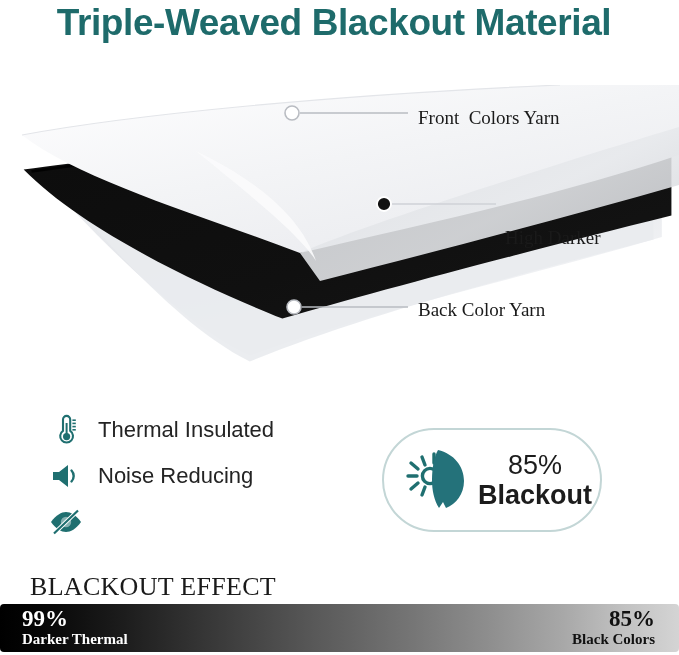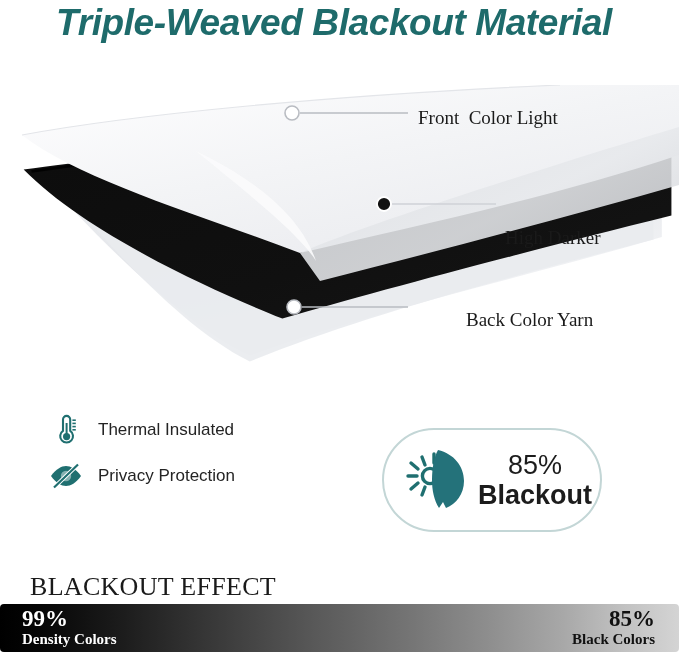--- a/index.html
+++ b/index.html
@@ -22,21 +22,20 @@
     left: 0;
     top: 2px;
     width: 668px;
     text-align: center;
     font-family: "Liberation Sans", sans-serif;
     font-weight: bold;
     font-size: 37px;
     letter-spacing: -0.4px;
     color: #1e6b6b;
     white-space: nowrap;
-    font-style: italic;
   }
 
   
   #fabric-diagram {
     position: absolute;
     left: 0;
     top: 85px;
     width: 679px;
     height: 290px;
   }
@@ -45,21 +44,21 @@
   .callout-label {
     position: absolute;
     font-family: "Liberation Serif", serif;
     font-size: 19px;
     color: #1a1a1a;
     white-space: pre;
     line-height: 1.22;
   }
   #callout-front  { left: 418px; top: 106px; }
   #callout-black  { left: 505px; top: 180px; }
-  #callout-back   { left: 418px; top: 308px; margin-left: 48px; }
+  #callout-back   { left: 418px; top: 298px; }
 
   
   #feature-list {
     position: absolute;
     left: 46px;
     top: 408px;
     width: 330px;
   }
   .feature-row {
     display: flex;
@@ -70,21 +69,21 @@
   .feature-icon {
     width: 40px;
     height: 40px;
     flex: 0 0 40px;
     display: flex;
     align-items: center;
     justify-content: center;
   }
   .feature-label {
     font-family: "Liberation Sans", sans-serif;
-    font-size: 17px;
+    font-size: 22px;
     font-weight: normal;
     color: #242424;
     margin-left: 12px;
     white-space: nowrap;
   }
 
   
   #blackout-badge {
     position: absolute;
     left: 382px;
@@ -222,21 +221,21 @@
       <circle cx="384" cy="119" r="7" fill="#111111" stroke="#ffffff" stroke-width="1.8"></circle>
     </g>
 
     <g stroke="#b9bcc2" stroke-width="1.6" fill="none">
       <line x1="302" y1="222" x2="408" y2="222"></line>
       <circle cx="294" cy="222" r="7" fill="#ffffff" stroke="#b9bcc2" stroke-width="1.6"></circle>
     </g>
   </svg>
 </div>
 
-<div class="callout-label" id="callout-front">Front  Color Light</div>
+<div class="callout-label" id="callout-front">Front  Colors Yarn</div>
 
 <div class="callout-label" id="callout-black">
   <div>High Darker</div>
 </div>
 
 <div class="callout-label" id="callout-back">Back Color Yarn</div>
 
 <div id="feature-list">
 
   <div class="feature-row">
@@ -251,31 +250,40 @@
           <rect x="23.4" y="6.4" width="3.4" height="1.6"></rect>
           <rect x="23.4" y="9.6" width="3.4" height="1.6"></rect>
           <rect x="23.4" y="12.8" width="3.4" height="1.6"></rect>
           <rect x="23.4" y="16.0" width="3.4" height="1.6"></rect>
         </g>
       </svg>
     </span>
     <span class="feature-label">Thermal Insulated</span>
   </div>
 
+  <div class="feature-row">
+    <span class="feature-icon">
+      <svg width="34" height="34" viewBox="0 0 34 34" xmlns="http://www.w3.org/2000/svg">
+        <path d="M4 13 h6 L19 6 v22 l-9 -7 H4 Z" fill="#1f6f70"></path>
+        <path d="M22.5 11.5 a8 8 0 0 1 0 11" fill="none" stroke="#1f6f70" stroke-width="2.4" stroke-linecap="round"></path>
+        <path d="M26.5 8.5 a12.5 12.5 0 0 1 0 17" fill="none" stroke="#1f6f70" stroke-width="2.2" stroke-linecap="round" opacity="0"></path>
+      </svg>
+    </span>
+    <span class="feature-label">Noise Reducing</span>
+  </div>
 
   <div class="feature-row">
     <span class="feature-icon">
       <svg width="36" height="34" viewBox="0 0 36 34" xmlns="http://www.w3.org/2000/svg">
         <path d="M3 17 C8 10 13.5 7 18 7 C22.5 7 28 10 33 17 C28 24 22.5 27 18 27 C13.5 27 8 24 3 17 Z" fill="#1f6f70"></path>
         <circle cx="18" cy="17" r="5.2" fill="#ffffff" opacity="0.45"></circle>
         <line x1="6" y1="28.5" x2="30" y2="5.5" stroke="#ffffff" stroke-width="4"></line>
         <line x1="6" y1="28.5" x2="30" y2="5.5" stroke="#1f6f70" stroke-width="2.2"></line>
       </svg>
     </span>
-    <span class="feature-label">Privacy Protection</span>
   </div>
 
 </div>
 
 <div id="blackout-badge">
   <span id="blackout-badge-icon">
     <svg width="72" height="72" viewBox="0 0 72 72" xmlns="http://www.w3.org/2000/svg">
       <g stroke="#1f6f70" stroke-width="3.4" stroke-linecap="round" fill="none">
         <line x1="6" y1="32" x2="15" y2="32"></line>
         <line x1="9" y1="19" x2="16" y2="25"></line>
@@ -292,19 +300,19 @@
     <span id="blackout-pct">85%</span>
     <span id="blackout-word">Blackout</span>
   </span>
 </div>
 
 <div id="blackout-effect-heading">BLACKOUT EFFECT</div>
 
 <div id="blackout-bar">
   <div class="bar-end" id="bar-left">
     <span class="bar-pct">99%</span>
-    <span class="bar-sub">Density Colors</span>
+    <span class="bar-sub">Darker Thermal</span>
   </div>
   <div class="bar-end" id="bar-right">
     <span class="bar-pct">85%</span>
     <span class="bar-sub">Black Colors</span>
   </div>
 </div>
 
 </body></html>

